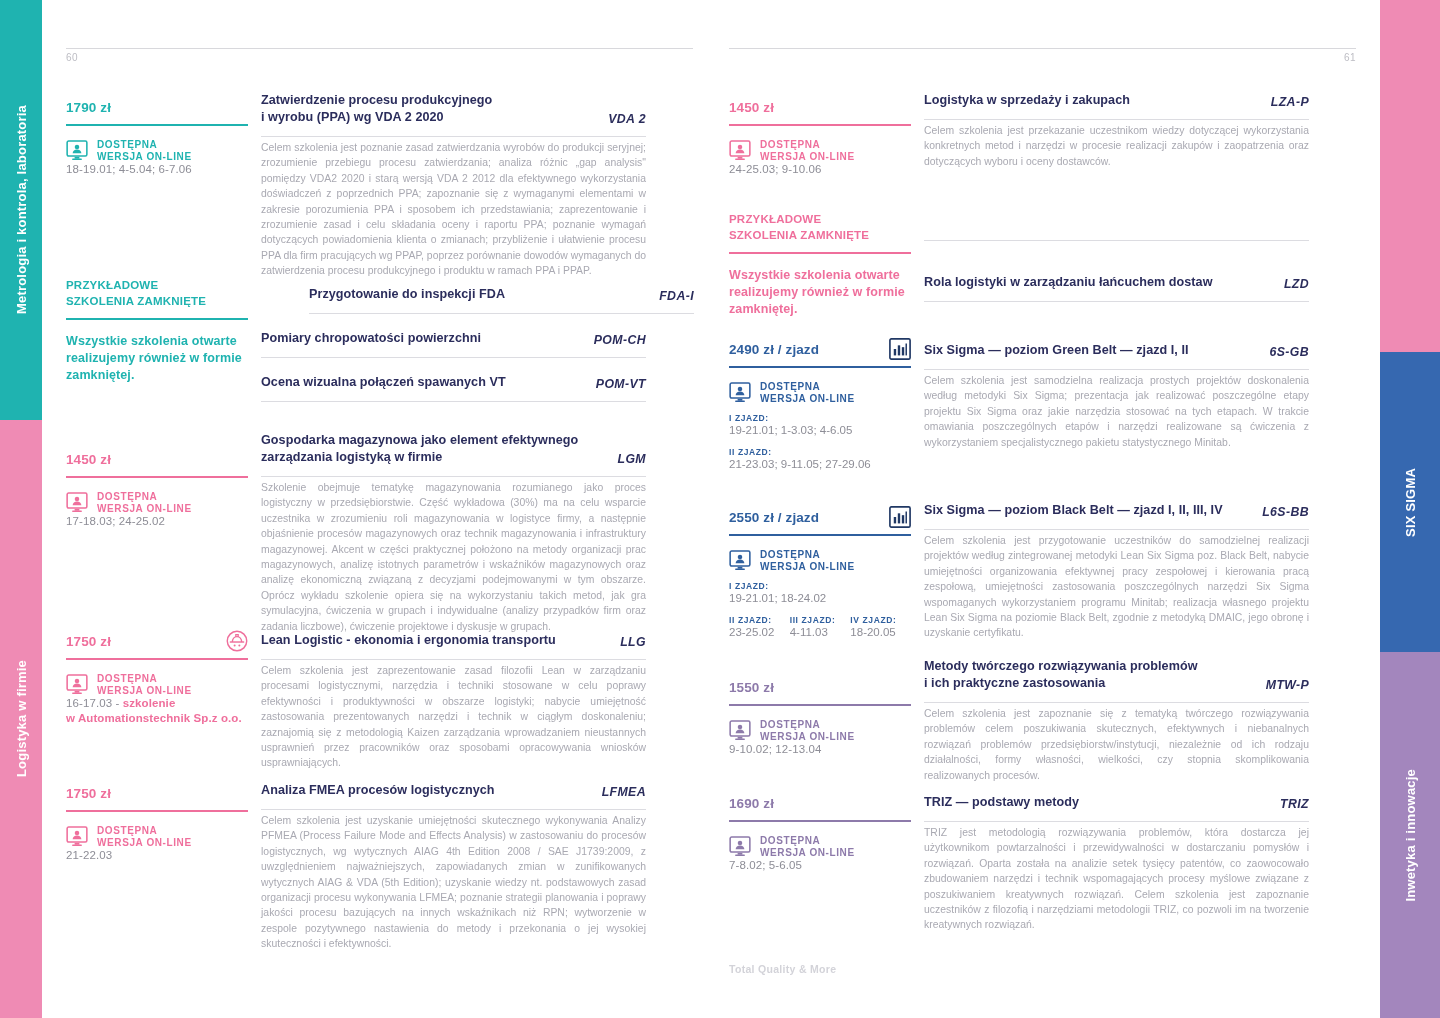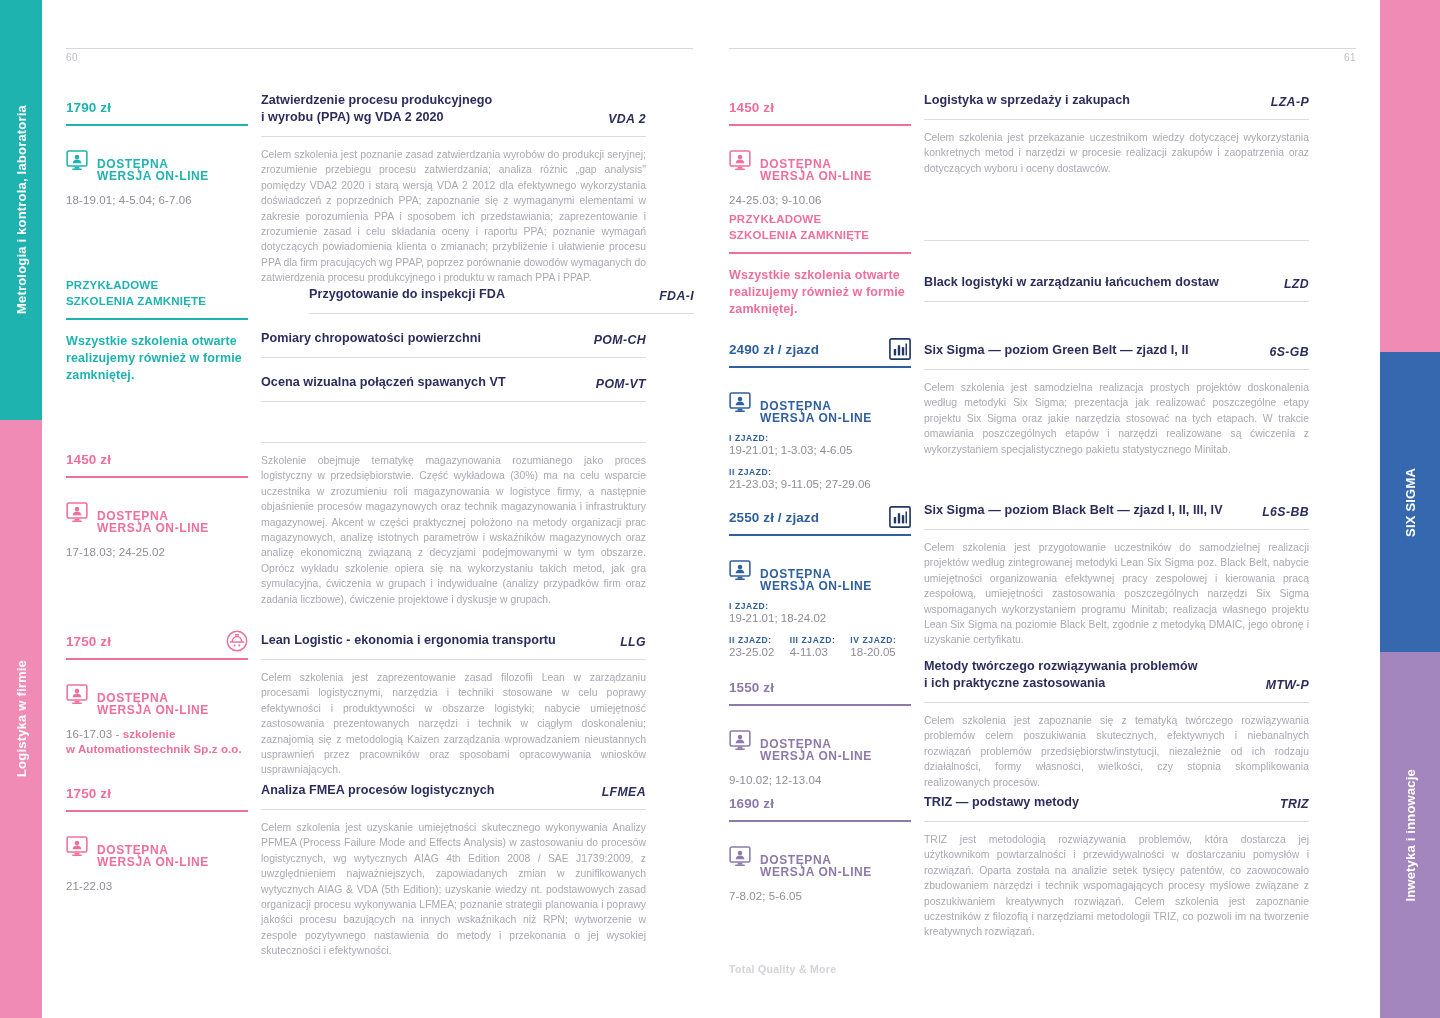--- a/index.html
+++ b/index.html
@@ -41,23 +41,23 @@
   .cols { position: absolute; top: 92px; display: flex; gap: 0; }
   .gutter { width: 195px; flex: 0 0 195px; position: relative; }
   .body { width: 385px; flex: 0 0 385px; position: relative; }
 
   
   .pblock { position: absolute; width: 182px; }
   .price { font-size: 13.5px; font-weight: 700; letter-spacing: .1px; }
   .pbar { height: 2px; margin-top: 9px; width: 182px; }
   .online { display: flex; align-items: center; gap: 9px; margin-top: 13px; }
   .mon { width: 22px; height: 21px; flex: 0 0 22px; }
-  .online-txt { font-size: 12px; line-height: 11.5px; font-weight: 600; letter-spacing: .6px; margin-top: 20px; }
+  .online-txt { font-size: 10px; line-height: 11.5px; font-weight: 600; letter-spacing: .6px; }
   .online-txt b { font-weight: 700; }
-  .dates { margin-top: 11px; font-size: 11.5px; line-height: 15px; color: #8d8d96; letter-spacing: .1px; }
+  .dates { font-size: 11.5px; line-height: 15px; color: #8d8d96; letter-spacing: .1px; }
   .dates .hl { font-weight: 700; }
   .zlabel { font-size: 8.5px; font-weight: 700; letter-spacing: .6px; margin-top: 9px; }
   .zdates { font-size: 11.5px; color: #8d8d96; line-height: 15px; }
   .zgrid { display: flex; gap: 0; }
   .zgrid > div { width: 84px; }
   .zgrid > div:first-child { width: 84px; }
   .corner-icon { position: absolute; right: 0; top: -4px; width: 22px; height: 22px; }
 
   
   .noteblock { position: absolute; width: 182px; }
@@ -69,21 +69,21 @@
   .etitle-row { display: flex; align-items: flex-start; justify-content: space-between; gap: 10px; }
   .etitle {
     font-size: 12.6px; font-weight: 700; color: #2b2d5c; line-height: 17px; letter-spacing: .05px;
   }
   .ecode {
     font-size: 12.3px; font-weight: 700; color: #2b2d5c; white-space: nowrap;
     letter-spacing: .4px; align-self: flex-end; font-style: italic;
   }
   .ehr { height: 1px; background: #dcdce1; margin-top: 10px; width: 385px; }
   .edesc {
-    font-size: 10.4px; line-height: 15.4px; color: #a9a9b2; margin-top: 10px;
+    font-size: 10.4px; line-height: 15.4px; color: #a9a9b2; margin-top: 3px;
     text-align: justify; letter-spacing: .02px;
   }
 
   .footer-brand {
     position: absolute; font-size: 10.5px; font-weight: 700;
     color: #d3d3d9; letter-spacing: .3px;
   }
 </style>
 </head>
 <body>
@@ -232,20 +232,24 @@
        <div class="ehr"></div>
        </div>
             <div class="entry" style="top: 282px;">
               <div class="etitle-row">
          <div class="etitle">Ocena wizualna połączeń spawanych VT</div>
          <div class="ecode">POM-VT</div>
        </div>
        <div class="ehr"></div>
        </div>
             <div class="entry" style="top: 340px;">
+              <div class="etitle-row">
+         <div class="etitle">Gospodarka magazynowa jako element efektywnego<br>zarządzania logistyką w firmie</div>
+         <div class="ecode">LGM</div>
+       </div>
        <div class="ehr"></div>
        <div class="edesc">Szkolenie obejmuje tematykę magazynowania rozumianego jako proces logistyczny w przedsiębiorstwie. Część wykładowa (30%) ma na celu wsparcie uczestnika w zrozumieniu roli magazynowania w logistyce firmy, a następnie objaśnienie procesów magazynowych oraz technik magazynowania i infrastruktury magazynowej. Akcent w części praktycznej położono na metody organizacji prac magazynowych, analizę istotnych parametrów i wskaźników magazynowych oraz analizę ekonomiczną związaną z decyzjami podejmowanymi w tym obszarze. Oprócz wykładu szkolenie opiera się na wykorzystaniu takich metod, jak gra symulacyjna, ćwiczenia w grupach i indywidualne (analizy przypadków firm oraz zadania liczbowe), ćwiczenie projektowe i dyskusje w grupach.</div>
             </div>
             <div class="entry" style="top: 540px;">
               <div class="etitle-row">
          <div class="etitle">Lean Logistic - ekonomia i ergonomia transportu</div>
          <div class="ecode">LLG</div>
        </div>
        <div class="ehr"></div>
        <div class="edesc">Celem szkolenia jest zaprezentowanie zasad filozofii Lean w zarządzaniu procesami logistycznymi, narzędzia i techniki stosowane w celu poprawy efektywności i produktywności w obszarze logistyki; nabycie umiejętność zastosowania prezentowanych narzędzi i technik w ciągłym doskonaleniu; zaznajomią się z metodologią Kaizen zarządzania wprowadzaniem nieustannych usprawnień przez pracowników oraz sposobami opracowywania wniosków usprawniających.</div>
@@ -410,21 +414,21 @@
          <div class="ecode">LZA-P</div>
        </div>
        <div class="ehr"></div>
        <div class="edesc">Celem szkolenia jest przekazanie uczestnikom wiedzy dotyczącej wykorzystania konkretnych metod i narzędzi w procesie realizacji zakupów i zaopatrzenia oraz dotyczących wyboru i oceny dostawców.</div>
             </div>
             <div class="entry" style="top: 138px;">
        <div class="ehr"></div>
        </div>
             <div class="entry" style="top: 182px;">
               <div class="etitle-row">
-         <div class="etitle">Black logistyki w zarządzaniu łańcuchem dostaw</div>
+         <div class="etitle">Rola logistyki w zarządzaniu łańcuchem dostaw</div>
          <div class="ecode">LZD</div>
        </div>
        <div class="ehr"></div>
        </div>
             <div class="entry" style="top: 250px;">
               <div class="etitle-row">
          <div class="etitle">Six Sigma — poziom Green Belt — zjazd I, II</div>
          <div class="ecode">6S-GB</div>
        </div>
        <div class="ehr"></div>

